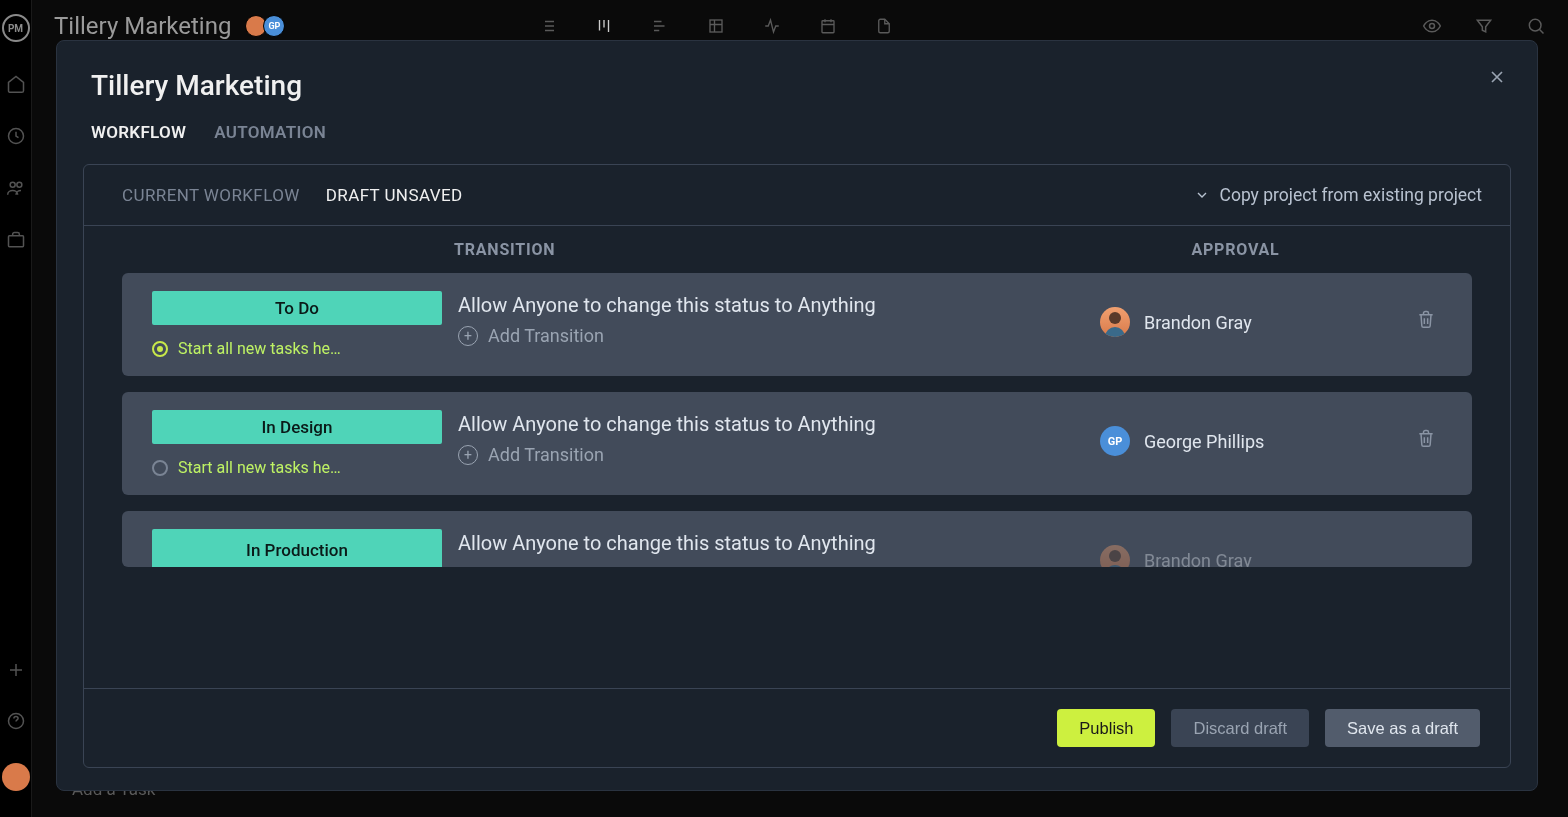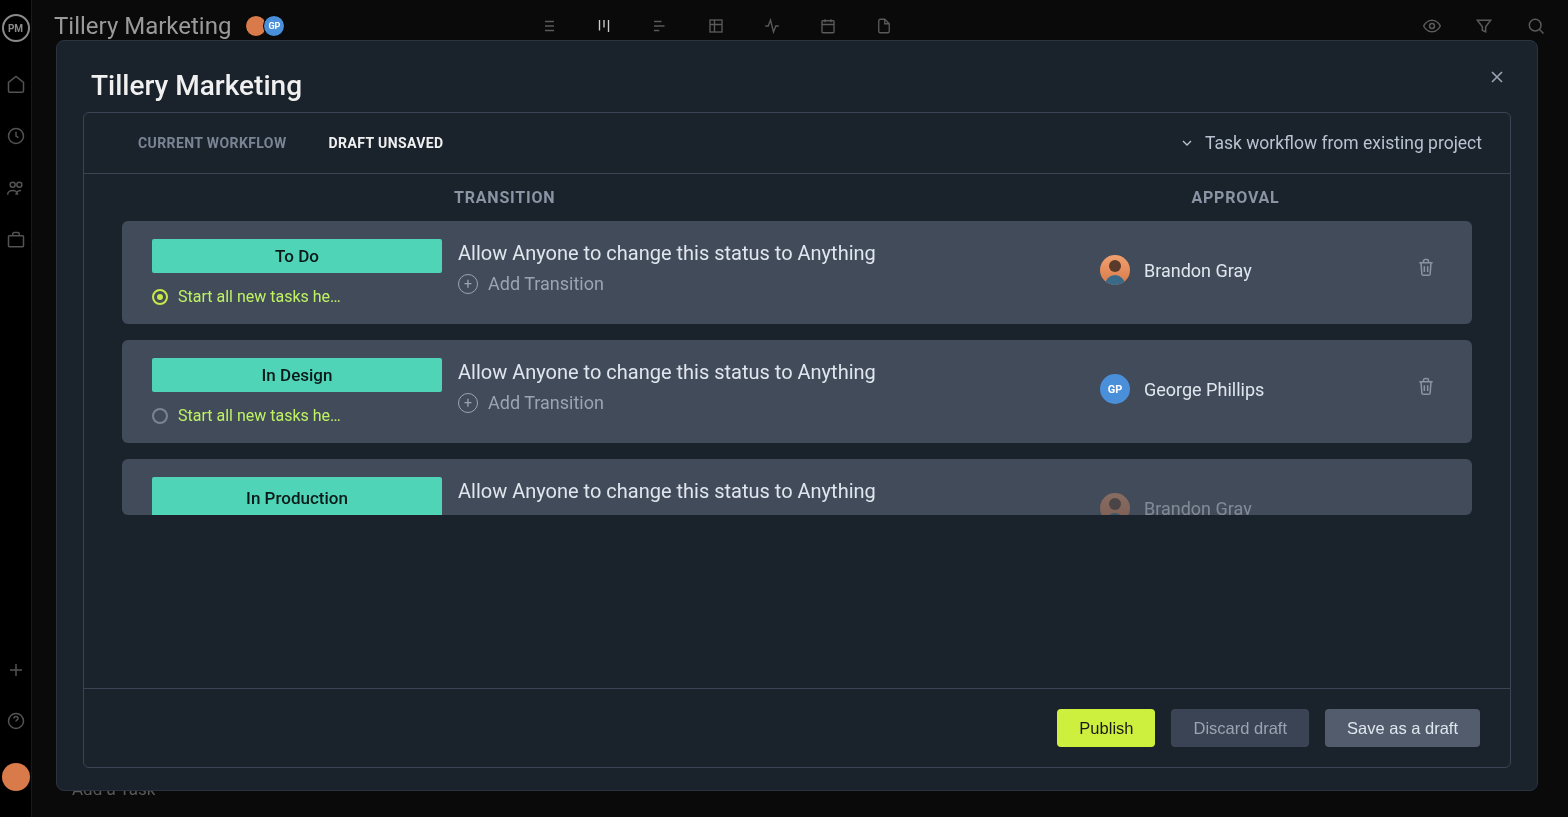--- a/index.html
+++ b/index.html
@@ -101,21 +101,21 @@
   border-radius: 6px;
   flex: 1;
   display: flex; flex-direction: column;
   overflow: hidden;
 }
 .panel-top {
   display: flex; align-items: center;
   padding: 20px 28px 20px 38px;
   border-bottom: 1px solid #3a4454;
 }
-.sub-tab { font-size: 14px; font-weight: 700; letter-spacing: .4px; color: #7a8494; margin-right: 26px; cursor:pointer;margin-left:16px;}
+.sub-tab { font-size: 17px; font-weight: 400; letter-spacing: .4px; color: #7a8494; margin-right: 26px; cursor:pointer;}
 .sub-tab.active { color: #f0f0f0; }
 .copy-link {
   margin-left: auto; display: flex; align-items: center; gap: 10px;
   color: #b8c2d0; font-size: 17.5px; cursor: pointer;
 }
 .panel-headers {
   display: flex; padding: 14px 38px 14px 370px;
   font-size: 16px; letter-spacing: .8px; color: #8a94a4; font-weight: bold;
 }
 .hdr-transition { }
@@ -301,32 +301,36 @@
 
 <div class="modal">
   <div class="modal-header">
     <div class="modal-title">Tillery Marketing</div>
     <div class="modal-close">
       <svg width="20" height="20" viewBox="0 0 24 24" stroke="currentColor" fill="none" stroke-width="2">
           <path d="M6 6l12 12M18 6L6 18"></path>
         </svg>
     </div>
   </div>
+  <div class="modal-tabs">
+    <div class="modal-tab active">WORKFLOW</div>
+    <div class="modal-tab">AUTOMATION</div>
+  </div>
 
   <div class="panel">
     <div class="panel-top">
       <div class="sub-tab">CURRENT WORKFLOW</div>
       <div class="sub-tab active">DRAFT UNSAVED</div>
       <div class="copy-link">
         <span>
             <svg width="16" height="16" viewBox="0 0 24 24" stroke="currentColor" fill="none" stroke-width="2">
               <path d="M6 9l6 6 6-6"></path>
             </svg>
           </span>
-        <span>Task workflow from existing project</span>
+        <span>Copy project from existing project</span>
       </div>
     </div>
     <div class="panel-headers">
       <div class="hdr-transition">TRANSITION</div>
       <div class="hdr-approval">APPROVAL</div>
     </div>
 
     <div class="rows">
 
       <div class="row">

